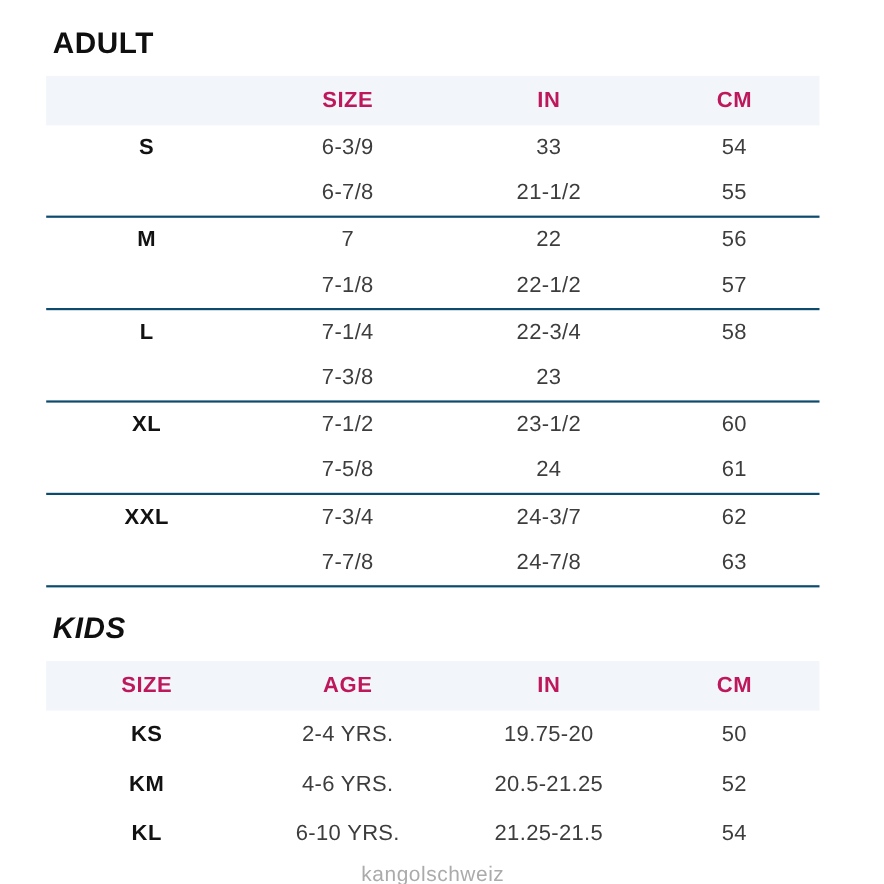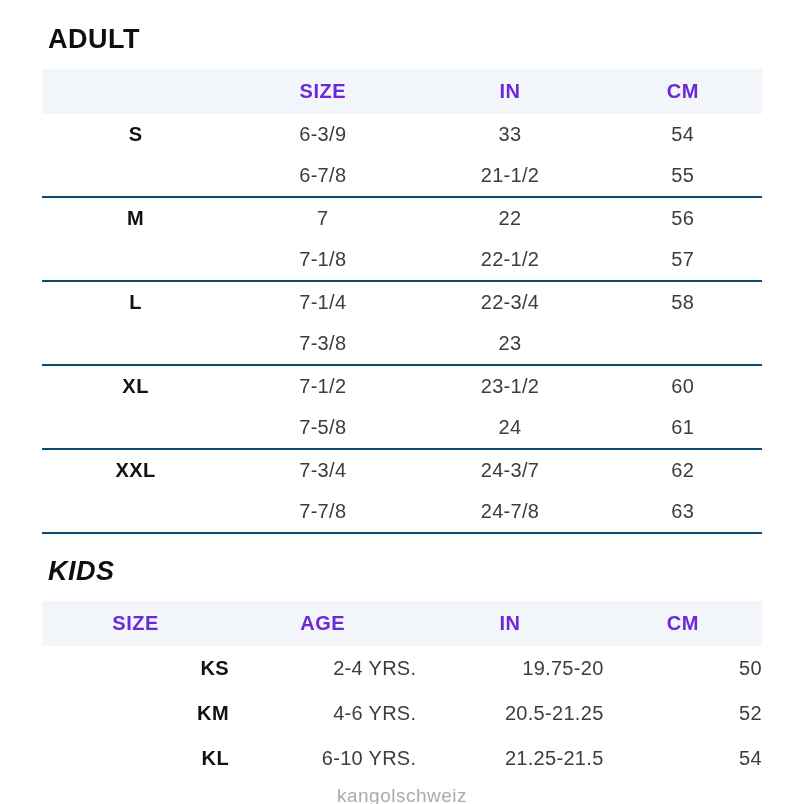--- a/index.html
+++ b/index.html
@@ -9,21 +9,21 @@
     width: 804px;
     height: 804px;
     font-family: "Liberation Sans", sans-serif;
     color: #1c1c1c;
     overflow: hidden;
   }
   .page {
     box-sizing: border-box;
     width: 804px;
     height: 804px;
-    padding: 24px 42px 0 42px;
+    padding: 24px 59px 0 42px;
     border-radius: 12px;
   }
   .section-heading {
     margin: 0 0 0 6px;
     font-size: 27px;
     line-height: 30px;
     font-weight: 800;
     letter-spacing: 0.5px;
     color: #0f0f0f;
   }
@@ -35,32 +35,31 @@
     grid-template-columns: 26% 26% 26% 22%;
     align-items: center;
     text-align: center;
   }
   .thead {
     background: #f2f5f9;
     height: 45px;
     font-weight: bold;
     font-size: 20px;
     letter-spacing: 0.5px;
-    color: #6d28d9;
+    color: #be185d;
   }
   .trow {
     height: 41px;
     font-size: 20px;
     font-weight: 400;
     color: #3d3d3d;
     letter-spacing: 0.3px;
   }
   .kids .trow {
     height: 45px;
-    text-align: right;
   }
   .cell-label {
     font-weight: bold;
     font-size: 20px;
     color: #121212;
     letter-spacing: 0.5px;
   }
   .group-end {
     border-bottom: 2px solid #0c4a6e;
   }

